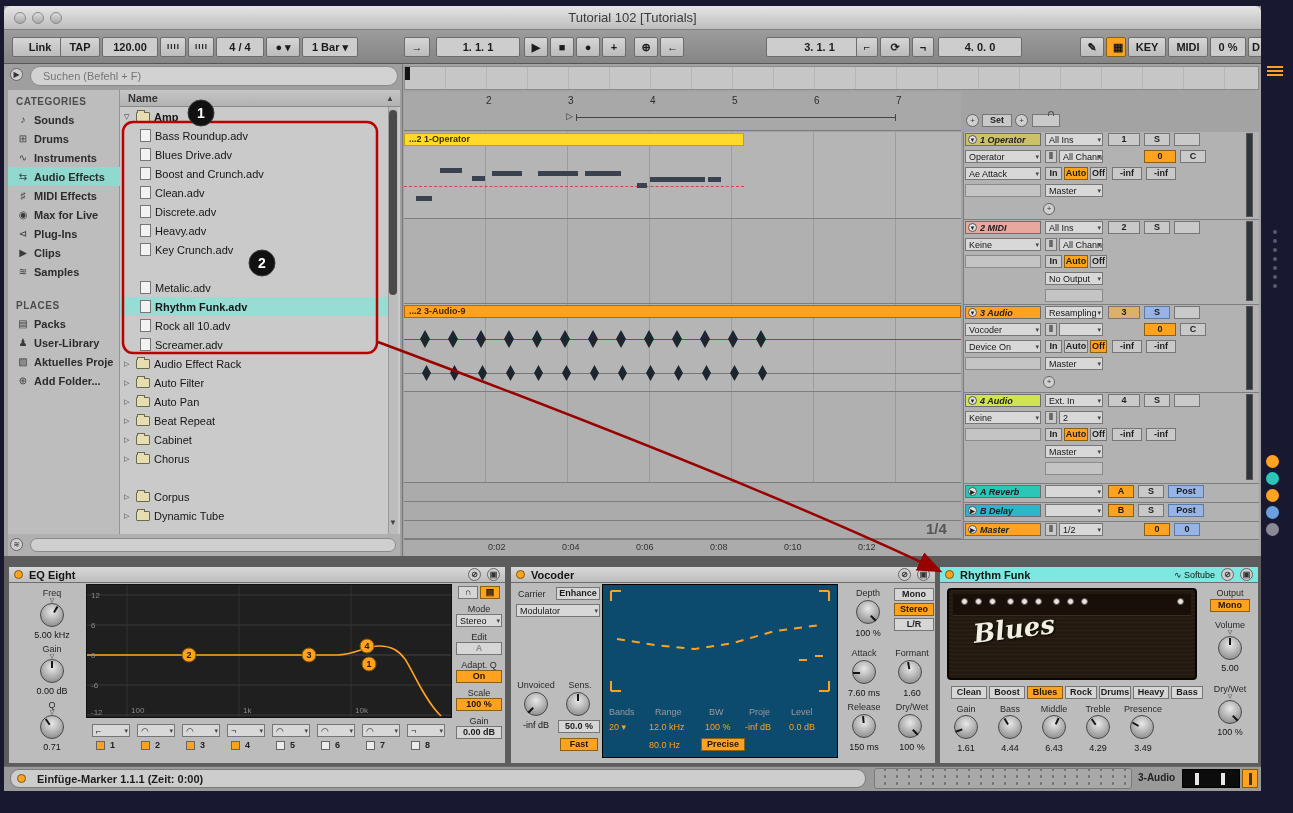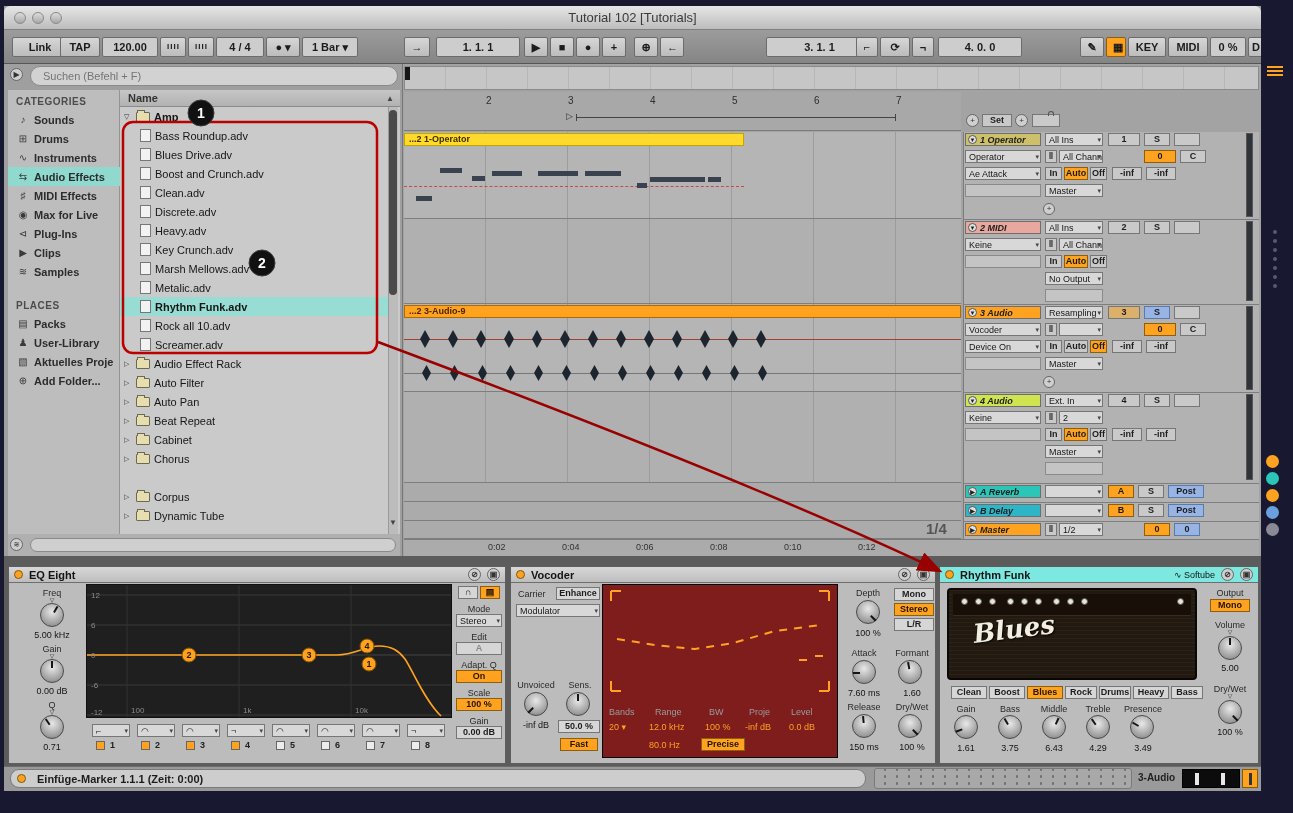--- a/index.html
+++ b/index.html
@@ -183,24 +183,20 @@
       <span>Discrete.adv</span>
     </div>
   <div class="lrow p" style="left:140px;top:221px">
       <span class="doc"></span>
       <span>Heavy.adv</span>
     </div>
   <div class="lrow p" style="left:140px;top:240px">
       <span class="doc"></span>
       <span>Key Crunch.adv</span>
     </div>
-  <div class="lrow p" style="left:140px;top:259px">
-      <span class="doc"></span>
-      <span>Marsh Mellows.adv</span>
-    </div>
   <div class="lrow p" style="left:140px;top:278px">
       <span class="doc"></span>
       <span>Metalic.adv</span>
     </div>
   <div class="p" style="left:120px;top:297px;width:268px;height:19px;background:#97ddd3"></div>
   <div class="lrow p" style="left:140px;top:297px">
       <span class="doc"></span>
       <span style="font-weight:bold">Rhythm Funk.adv</span>
     </div>
   <div class="lrow p" style="left:140px;top:316px">
@@ -587,21 +583,21 @@
       <i style="transform:rotate(-135deg)"></i>
     </div>
   <div class="kval p" style="left:510px;top:720px;width:52px">-inf dB</div>
   <div class="klab p" style="left:562px;top:680px;width:36px">Sens.</div>
   <div class="knob p" style="left:566px;top:692px">
       <i style="transform:rotate(0deg)"></i>
     </div>
   <div class="gbox p" style="left:558px;top:720px;width:42px">50.0 %</div>
   <div class="obox p" style="left:560px;top:738px;width:38px">Fast</div>
 
-  <div class="p" style="left:602px;top:584px;width:236px;height:174px;background:#7f1d1d;border:1px solid #000">
+  <div class="p" style="left:602px;top:584px;width:236px;height:174px;background:#0c4a6e;border:1px solid #000">
     <svg width="234" height="172" style="position:absolute;left:0;top:0">
       <path d="M8,6 L8,16 M8,6 L18,6 M226,6 L226,16 M226,6 L216,6 M8,106 L8,96 M8,106 L18,106 M226,106 L226,96 M226,106 L216,106" stroke="#ffa21f" stroke-width="2" fill="none"></path>
       <path d="M14,54 L52,60 L92,64 L130,58 L172,46 L218,40" fill="none" stroke="#ffa21f" stroke-width="2" stroke-dasharray="8 7"></path>
       <rect x="196" y="74" width="8" height="2" fill="#ffa21f"></rect>
       <rect x="212" y="70" width="8" height="2" fill="#ffa21f"></rect>
     </svg>
     <span class="p" style="left:6px;top:122px;font-size:9px;color:#9a9a9a">Bands</span>
     <span class="p" style="left:52px;top:122px;font-size:9px;color:#9a9a9a">Range</span>
     <span class="p" style="left:106px;top:122px;font-size:9px;color:#9a9a9a">BW</span>
     <span class="p" style="left:146px;top:122px;font-size:9px;color:#9a9a9a">Proje</span>
@@ -666,21 +662,21 @@
   <div class="gbox p" style="left:1171px;top:686px;width:32px">Bass</div>
   <div class="klab p" style="left:946px;top:704px;width:40px">Gain</div>
   <div class="knob p" style="left:954px;top:715px">
       <i style="transform:rotate(-110deg)"></i>
     </div>
   <div class="kval p" style="left:946px;top:743px;width:40px">1.61</div>
   <div class="klab p" style="left:990px;top:704px;width:40px">Bass</div>
   <div class="knob p" style="left:998px;top:715px">
       <i style="transform:rotate(-30deg)"></i>
     </div>
-  <div class="kval p" style="left:990px;top:743px;width:40px">3.75</div>
+  <div class="kval p" style="left:990px;top:743px;width:40px">4.44</div>
   <div class="klab p" style="left:1032px;top:704px;width:44px">Middle</div>
   <div class="knob p" style="left:1042px;top:715px">
       <i style="transform:rotate(25deg)"></i>
     </div>
   <div class="kval p" style="left:1032px;top:743px;width:44px">6.43</div>
   <div class="klab p" style="left:1078px;top:704px;width:40px">Treble</div>
   <div class="knob p" style="left:1086px;top:715px">
       <i style="transform:rotate(-35deg)"></i>
     </div>
   <div class="kval p" style="left:1078px;top:743px;width:40px">4.29</div>

